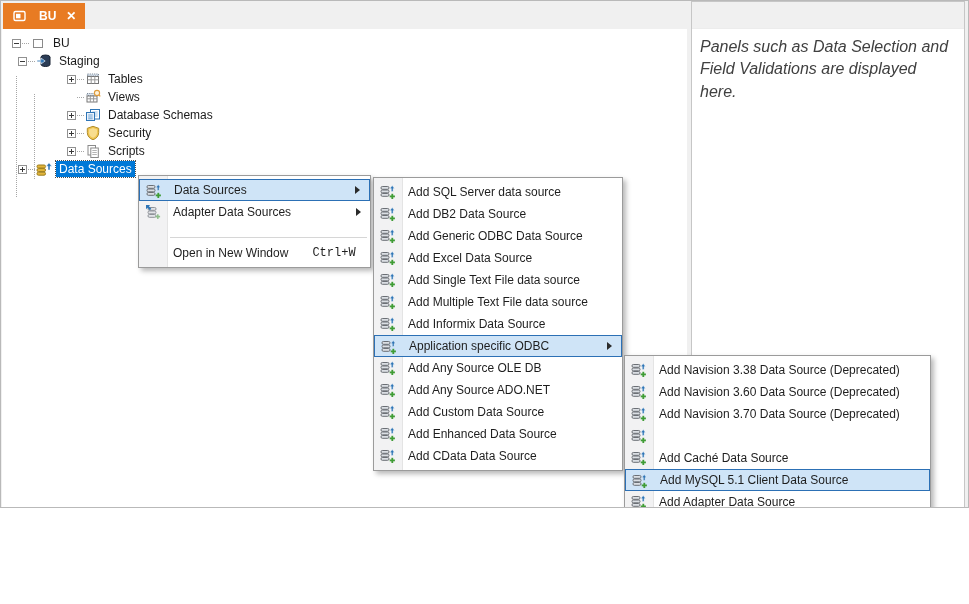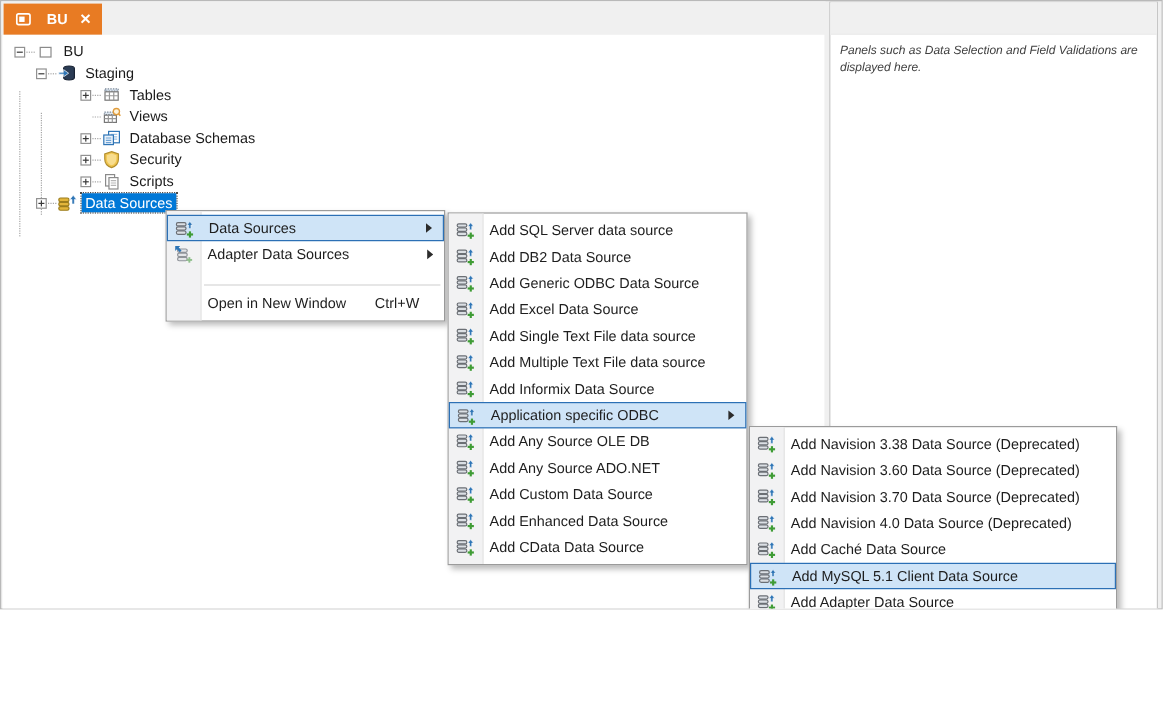--- a/index.html
+++ b/index.html
@@ -23,58 +23,58 @@
     padding:0 9px; font-size:12px; font-weight:700;
   }
   .tab-close { font-size:12px; font-weight:700; margin-left:3px; line-height:1; }
 
   
   .tree-pane {
     position:absolute; left:1px; top:28px; width:685px; height:574px;
     background:#fff; padding-top:5px; overflow:hidden;
   }
   .trow { display:flex; align-items:center; height:18px; position:relative; z-index:1; }
-  .lvl1 { padding-left:10px; } .lvl2 { padding-left:28px; } .lvl3 { padding-left:65px; }
+  .lvl1 { padding-left:10px; } .lvl2 { padding-left:16px; } .lvl3 { padding-left:65px; }
   .ebox { width:9px; height:9px; border:1px solid #919191; background:#fff; position:relative; flex:0 0 auto; }
   .ebox::before { content:''; position:absolute; left:1px; right:1px; top:3px; height:1px; background:#3a3a3a; }
   .ebox.plus::after { content:''; position:absolute; top:1px; bottom:1px; left:3px; width:1px; background:#3a3a3a; }
   .ebox-ph { width:9px; flex:0 0 auto; }
   .stub { width:7px; border-top:1px dotted #a6a6a6; margin:0 1px; flex:0 0 auto; }
   .icn { width:16px; height:16px; flex:0 0 auto; margin-right:4px; display:inline-flex; }
   .icn svg { width:16px; height:16px; display:block; }
   .tlabel { font-size:12px; color:#1a1a1a; padding:1px 3px; white-space:nowrap; }
   .tlabel.sel { background:var(--sel-color,#0078d7); color:#fff; outline:1px dotted #4d4d4d; }
   .guide { position:absolute; width:0; border-left:1px dotted #a6a6a6; z-index:0; }
   .guide-root { left:14px; top:47px; height:121px; }
   .guide-staging { left:32px; top:65px; height:85px; }
 
   
   .side-panel {
     position:absolute; left:690px; top:0; width:274px; height:600px;
     background:#fff; border:1px solid #c6c6c6; z-index:1;
   }
   .panel-top { height:27px; background:#f0f0f0; border-bottom:1px solid #ececec; }
-  .panel-body { padding:7px 8px; font-size:10px; font-style:italic; color:#404040; line-height:1.4; }
+  .panel-body { padding:7px 8px; font-size:16px; font-style:italic; color:#404040; line-height:1.4; }
 
   
   .menu {
     position:absolute; background:#fff; border:1px solid #9b9b9b;
     box-shadow: 3px 3px 5px rgba(0,0,0,.28); padding:3px 0; z-index:5;
   }
   .menu::before { content:''; position:absolute; left:0; top:0; bottom:0; width:28px; background:#f2f2f3; border-right:1px solid #e4e4e4; }
   .menu-context { left:137px; top:174px; width:233px; }
   .menu-datasources { left:372px; top:176px; width:250px; }
   .menu-odbc { left:623px; top:354px; width:307px; }
   .mitem {
     position:relative; display:flex; align-items:center; height:22px;
     padding:0 22px 0 34px; font-size:12px; color:#1e1e1e; white-space:nowrap;
   }
   .mitem .icn { position:absolute; left:6px; top:3px; margin:0; }
   .mitem.hl { background:var(--hl-bg,#cfe4f7); border:1px solid var(--hl-border,#2c70b5); }
-  .mshortcut { margin-left:auto; padding-left:24px; }
+  .mshortcut { margin-left:auto; padding-left:24px;font-family:Liberation Mono, monospace; }
   .subarrow {
     position:absolute; right:9px; top:50%; margin-top:-4px; width:0; height:0;
     border-left:5px solid #2b2b2b; border-top:4px solid transparent; border-bottom:4px solid transparent;
   }
   .msep { height:1px; background:#d6d6d6; margin:4px 3px 4px 31px; position:relative; }
   .menu-context .msep { margin-top:14px; }
 </style>
 </head>
 <body>
 
@@ -456,21 +456,20 @@
         <span class="icn">
           <svg viewBox="0 0 16 16">
             <rect x="1" y="2.5" width="8" height="2.8" rx="1.3" fill="#dbdfe4" stroke="#6b6f75"></rect>
             <rect x="1" y="6" width="8" height="2.8" rx="1.3" fill="#dbdfe4" stroke="#6b6f75"></rect>
             <rect x="1" y="9.5" width="8" height="2.8" rx="1.3" fill="#dbdfe4" stroke="#6b6f75"></rect>
             <path d="M11.3 7.5V4.6H9.9L12.2 1.6l2.3 3h-1.4v2.9z" fill="#2e75b6" stroke="#fff" stroke-width="0.4"></path>
             <rect x="11.4" y="9.8" width="1.8" height="5.2" fill="#3f9c35"></rect>
             <rect x="9.7" y="11.5" width="5.2" height="1.8" fill="#3f9c35"></rect>
           </svg>
         </span>
-        <span>Add Navision 4.0 Data Source (Deprecated)</span>
       </div>
       <div class="mitem">
         <span class="icn">
           <svg viewBox="0 0 16 16">
             <rect x="1" y="2.5" width="8" height="2.8" rx="1.3" fill="#dbdfe4" stroke="#6b6f75"></rect>
             <rect x="1" y="6" width="8" height="2.8" rx="1.3" fill="#dbdfe4" stroke="#6b6f75"></rect>
             <rect x="1" y="9.5" width="8" height="2.8" rx="1.3" fill="#dbdfe4" stroke="#6b6f75"></rect>
             <path d="M11.3 7.5V4.6H9.9L12.2 1.6l2.3 3h-1.4v2.9z" fill="#2e75b6" stroke="#fff" stroke-width="0.4"></path>
             <rect x="11.4" y="9.8" width="1.8" height="5.2" fill="#3f9c35"></rect>
             <rect x="9.7" y="11.5" width="5.2" height="1.8" fill="#3f9c35"></rect>

